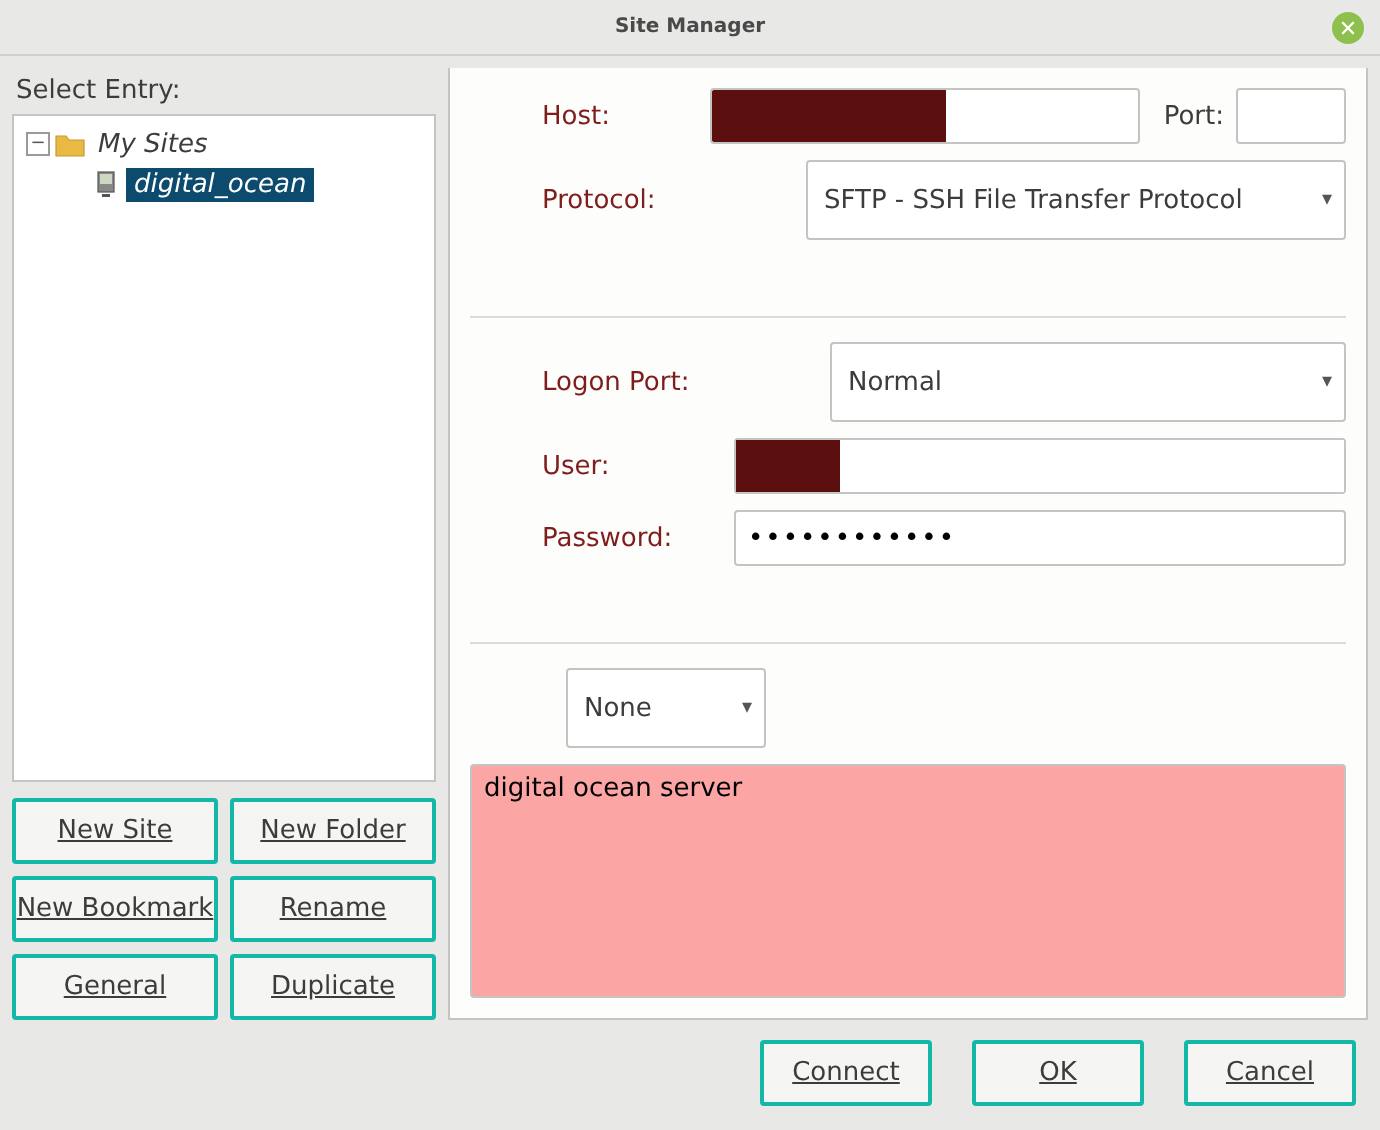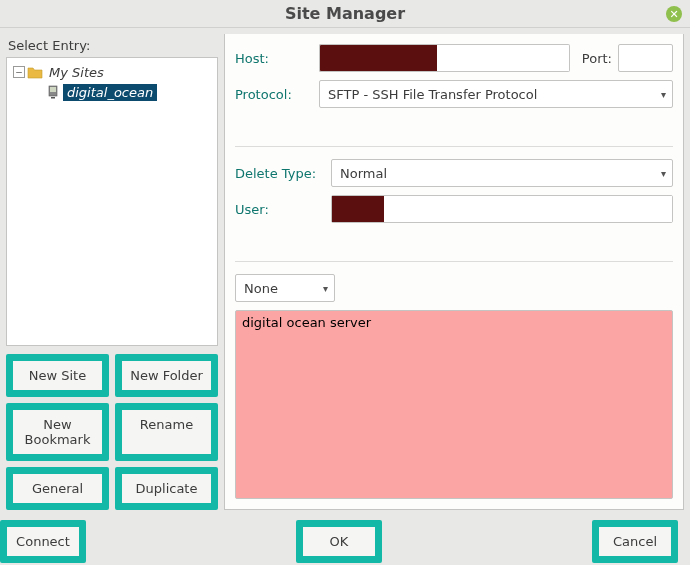--- a/index.html
+++ b/index.html
@@ -1,50 +1,50 @@
 <!DOCTYPE html>
 <html><head>
 <meta charset="utf-8">
 <style>
   * { box-sizing: border-box; font-family: "DejaVu Sans", "Liberation Sans", Arial, sans-serif; font-size: 13px; }
   body { margin: 0; background: #e8e8e6; color: #3c3c3c; width: 690px; height: 565px; overflow: hidden; }
   .titlebar { display: flex; align-items: center; justify-content: center; height: 28px; position: relative; background: #e8e8e6; border-bottom: 1px solid #d0d0ce; }
-  .titlebar .title { font-weight: bold; font-size: 16px; color: #4a4a4a; }
+  .titlebar .title { font-weight: bold; font-size: 10px; color: #4a4a4a; }
   .titlebar .close { position: absolute; right: 8px; top: 6px; width: 16px; height: 16px; border-radius: 50%; background: #8fbf4d; display: flex; align-items: center; justify-content: center; color: #fff; font-size: 11px; line-height: 1; cursor: pointer; }
   .main { display: flex; padding: 6px 6px 0 6px; gap: 6px; height: 482px; }
   .left-pane { width: 212px; display: flex; flex-direction: column; }
   .select-label { font-size: 13px; color: #3c3c3c; margin: 4px 0 4px 2px; }
   .tree { flex: 1; background: #fff; border: 1px solid #c4c4c2; padding: 4px 2px; overflow: auto; }
   .tree-row { display: flex; align-items: center; height: 20px; padding-left: 4px; gap: 2px; }
   .tree-row.child { padding-left: 36px; }
   .expander { width: 12px; height: 12px; border: 1px solid #9a9a98; background: #fff; display: flex; align-items: center; justify-content: center; font-size: 9px; line-height: 1; color: #555; cursor: pointer; }
   .folder-icon { width: 16px; display: flex; justify-content: center; }
   .server-icon { width: 16px; display: flex; justify-content: center; }
   .tree-label { padding: 1px 4px; font-style: italic; }
   .tree-label.selected { background: #0c4a6e; color: #fff; }
   .btn-grid { display: grid; grid-template-columns: 1fr 1fr; gap: 6px; margin-top: 8px; }
-  .btn { background: #f5f5f3; border: 7px solid #14b8a6; border-radius: 2px; padding: 7px 0; text-align: center; cursor: pointer; font-size: 13px; color: #3c3c3c; }
+  .btn { background: #f5f5f3; border: 2px solid #14b8a6; border-radius: 2px; padding: 7px 0; text-align: center; cursor: pointer; font-size: 13px; color: #3c3c3c; text-decoration: underline; }
   .right-pane { flex: 1; display: flex; flex-direction: column; }
   .tabstrip { display: flex; align-items: flex-end; height: 30px; border-bottom: 1px solid #c4c4c2; gap: 0; padding-left: 4px; }
   .tab { padding: 6px 14px 6px 14px; border: 1px solid transparent; border-bottom: none; cursor: pointer; color: #3c3c3c; border-radius: 3px 3px 0 0; }
   .tab.active { background: #fdfdfc; border-color: #c4c4c2; position: relative; top: 1px; }
   .tab-contents { flex: 1; background: #fdfdfc; border: 1px solid #c4c4c2; border-top: none; padding: 10px 10px 10px 10px; display: flex; flex-direction: column; gap: 8px; }
   .form-row { display: flex; align-items: center; gap: 6px; }
-  .form-label { width: 78px; color: #0f766e; }
+  .form-label { width: 78px; color: #7f1d1d; margin-left: 36px; }
   .form-label.wide { width: 120px; }
   .form-label.wider { width: 90px; }
   .input { flex: 1; background: #fff; border: 1px solid #c4c4c2; border-radius: 2px; height: 28px; padding: 0 6px; font-size: 13px; }
-  .select { flex: 1; background: #fff; border: 1px solid #c4c4c2; border-radius: 2px; height: 28px; padding: 0 22px 0 8px; font-size: 13px; position: relative; display: flex; align-items: center; cursor: pointer; }
+  .select { flex: 1; background: #fff; border: 1px solid #c4c4c2; border-radius: 2px; height: 40px; padding: 0 22px 0 8px; font-size: 13px; position: relative; display: flex; align-items: center; cursor: pointer; margin-left: 48px; }
   .select.small { width: 100px; flex: none; }
   .chevron { position: absolute; right: 6px; top: 50%; transform: translateY(-50%); font-size: 10px; color: #555; }
   .port-input { width: 55px; background: #fff; border: 1px solid #c4c4c2; border-radius: 2px; height: 28px; padding: 0 4px; }
   .spacer { height: 18px; }
   .sep { border-top: 1px solid #dcdcda; margin: 4px 0; }
   .textarea { flex: 1; background: #fca5a5; border: 1px solid #c4c4c2; border-radius: 2px; padding: 4px 6px; font-size: 13px; resize: none; height: 90px; }
-  .footer { display: flex; justify-content: space-between; gap: 0; padding: 10px 12px 12px 0; }
+  .footer { display: flex; justify-content: flex-end; gap: 20px; padding: 10px 12px 12px 0; }
   .footer .btn { width: 86px; }
   .host-wrap { display: flex; flex: 1; }
   .host-redact { width: 118px; background: #5c0f0f; border: 1px solid #c4c4c2; border-right: none; border-radius: 2px 0 0 2px; height: 28px; }
   .host-remain { flex: 1; background: #fff; border: 1px solid #c4c4c2; border-left: none; border-radius: 0 2px 2px 0; height: 28px; }
 </style>
 </head>
 <body>
 
 <div class="titlebar">
   <span class="title">Site Manager</span>
@@ -104,35 +104,39 @@
         <div class="select">
           <span>SFTP - SSH File Transfer Protocol</span>
           <span class="chevron">▾</span>
         </div>
       </div>
 
       <div class="spacer"></div>
       <div class="sep"></div>
 
       <div class="form-row">
-        <div class="form-label wider">Delete Type:</div>
+        <div class="form-label wider">Logon Port:</div>
         <div class="select">
           <span>Normal</span>
           <span class="chevron">▾</span>
         </div>
       </div>
 
       <div class="form-row">
         <div class="form-label wider">User:</div>
         <div style="flex:1; display:flex; border:1px solid #c4c4c2; border-radius:2px; height:28px; background:#fff;">
           <div style="width:52px;height:100%;background:#5c0f0f;"></div>
           <input style="flex: 1 1 0%; border: none; outline: none; height: 100%; padding: 0px 6px; font-size: 13px;">
         </div>
       </div>
 
+      <div class="form-row">
+        <div class="form-label wider">Password:</div>
+        <input type="text" class="input" style="letter-spacing: 1px;" value="••••••••••••">
+      </div>
 
       <div class="spacer"></div>
       <div class="sep"></div>
 
       <div class="form-row">
         <div class="select small">
           <span>None</span>
           <span class="chevron">▾</span>
         </div>
       </div>

